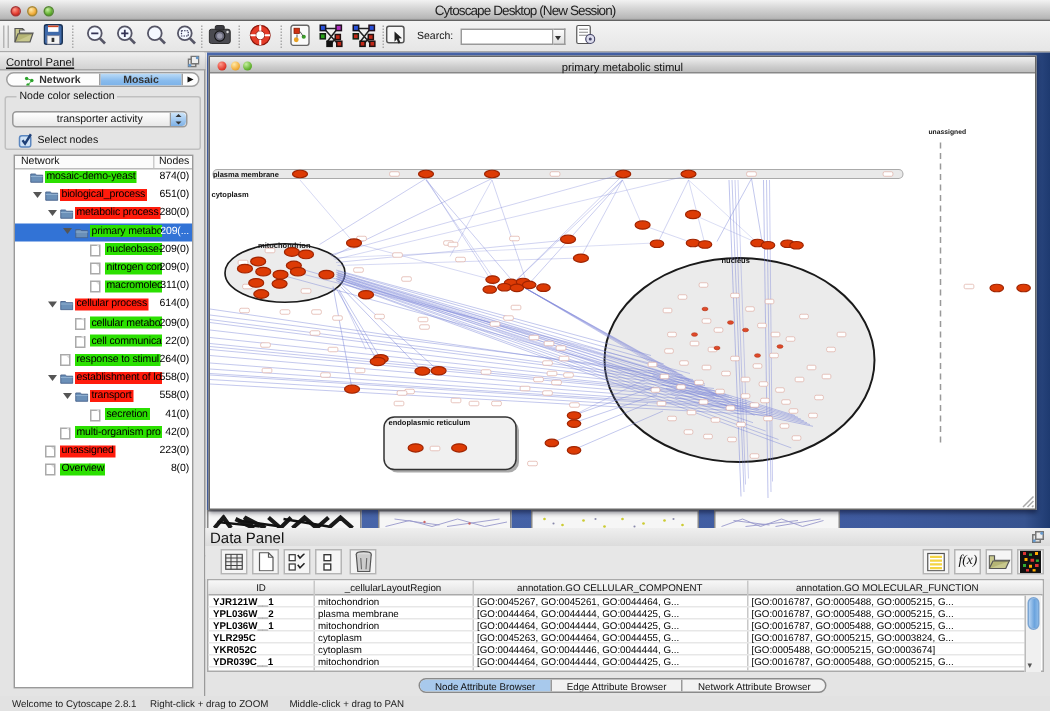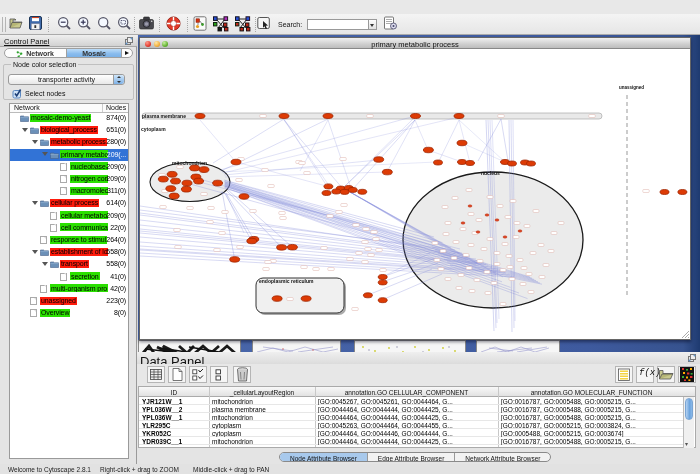--- a/index.html
+++ b/index.html
@@ -81,21 +81,21 @@
 #iwtitle .t { position:absolute; width:100%; text-align:center; top:2px; font-size:7.5px; color:#111; }
 .tls { position:absolute; top:2.5px; width:6px; height:6px; border-radius:50%; }
 #iwtl1 { left:5px;  background:radial-gradient(circle at 35% 30%, #ff9a8a, #e33e32 60%, #b01e12);}
 #iwtl2 { left:14px; background:radial-gradient(circle at 35% 30%, #ffe9a8, #f3b03f 60%, #c88a1e);}
 #iwtl3 { left:22px; background:radial-gradient(circle at 35% 30%, #c6f0a0, #67b434 60%, #3f8c1a);}
 
 
 #dpanel { left:137px; top:352px; width:563px; height:112px; background:#e4e4e4; }
 #dphead { position:absolute; left:0; top:0; width:100%; height:12px;
   background:linear-gradient(#efefef,#d2d2d2); border-bottom:1px solid #a8a8a8;
-  font-size:13px; color:#111; padding:2px 0 16px 3px; }
+  font-size:10px; color:#111; padding:2px 0 16px 3px; }
 #dptools { position:absolute; left:0; top:12px; width:100%; height:22px; background:#e7e7e7; }
 .dbtn { position:absolute; top:2px; width:18px; height:17px; background:#f5f5f5;
   border:1px solid #b5b5b5; }
 #dtable { position:absolute; left:1px; top:34px; width:558px; height:62px; background:#fff;
   border:1px solid #aaa; font-size:6.5px; }
 #dthead { position:absolute; left:0; top:0; width:100%; height:10px;
   background:linear-gradient(#f8f8f8,#e2e2e2); border-bottom:1px solid #aaa; }
 #dthead div { position:absolute; top:2px; text-align:center; font-size:6.5px; color:#111; }
 .dcol { position:absolute; top:0; height:100%; border-left:1px solid #c8c8c8; }
 .drow { position:absolute; left:0; width:546px; height:8px; border-bottom:0.5px solid #e7e7e7; }
@@ -111,20 +111,26 @@
 #dtabs .mid { border-left:1px solid #999; border-right:1px solid #999; }
 
 
 #status { left:0; top:464px; width:700px; height:10px; background:#e2e2e2;
   font-size:6.5px; color:#222; }
 #status span { position:absolute; top:2px; }
 </style>
 </head>
 <body>
 <div id="root">
+  <div id="titlebar" class="abs">
+    <div class="tl" id="tl1"></div>
+      <div class="tl" id="tl2"></div>
+      <div class="tl" id="tl3"></div>
+    <div class="t">Cytoscape Desktop (New Session)</div>
+  </div>
 
   <div id="toolbar" class="abs">
     <div class="tbgrip"></div>
     <span id="tbicons"><svg class="ticon" style="left:9px" width="14" height="14" viewBox="0 0 14 14">
           <path d="M1 4 L1 12 L11 12 L13 6 L4 6 L4 4 L7 4 L6 3 L1 3 Z" fill="#c9c98e" stroke="#555" stroke-width="0.8"></path>
           <path d="M1 12 L3 6.5 L13 6.5" fill="#b5b575" stroke="#555" stroke-width="0.8"></path>
         </svg><svg class="ticon" style="left:29px" width="13" height="14" viewBox="0 0 13 14">
           <rect x="0.5" y="0.5" width="12" height="13" rx="1.5" fill="#3f6aaa" stroke="#1c3456"></rect>
           <rect x="3" y="1" width="7" height="4.2" fill="#fff"></rect>
           <rect x="3" y="1" width="7" height="1.1" fill="#cc4422"></rect>
@@ -367,21 +373,21 @@
           </g>
         </svg></div>
     <div class="bgwin" style="left:338px;width:84px;"><svg width="84" height="11" viewBox="0 0 84 11">
           <path d="M4 8 L18 3 L30 8 L44 3 L58 8 L72 4 M12 4 L36 7 M40 8 L70 3 M20 8 L55 4" stroke="#99c" stroke-width="0.6" fill="none"></path>
         </svg></div>
     <div id="iwin">
       <div id="iwtitle">
         <div class="tls" id="iwtl1"></div>
           <div class="tls" id="iwtl2"></div>
           <div class="tls" id="iwtl3"></div>
-        <div class="t">primary metabolic process</div>
+        <div class="t">primary metabolic stimul</div>
       </div>
       <svg id="net" width="550" height="291" viewBox="0 0 550 291" style="position:absolute;left:0;top:11px;">
           <rect x="2" y="64" width="460" height="6" rx="3" fill="#e9e9e9" stroke="#aaa" stroke-width="0.7"></rect>
           <ellipse cx="50" cy="133" rx="40" ry="19.5" fill="#ececec" stroke="#1a1a1a" stroke-width="1.1"></ellipse>
           <ellipse cx="353" cy="191" rx="90" ry="68" fill="#ebebeb" stroke="#1a1a1a" stroke-width="1.3"></ellipse>
           <rect x="118" y="231" width="88" height="35" rx="7" fill="#555" opacity="0.5"></rect>
           <rect x="116" y="229" width="88" height="35" rx="7" fill="#f0f0f0" stroke="#333" stroke-width="1"></rect>
           <line x1="81" y1="122" x2="188" y2="70" stroke="#7b84d8" stroke-opacity="0.45" stroke-width="0.6"></line>
           <line x1="80" y1="121" x2="275" y2="67" stroke="#7b84d8" stroke-opacity="0.4" stroke-width="0.6"></line>
           <line x1="83" y1="124" x2="319" y2="68" stroke="#7b84d8" stroke-opacity="0.35" stroke-width="0.6"></line>
@@ -704,21 +710,21 @@
         <span class="dbtn" style="left:499px"></span>
         <span class="dbtn" style="left:520px"></span>
         <span class="dbtn" style="left:541px"></span>
         <svg style="position:absolute;left:481px;top:4px" width="12" height="13" viewBox="0 0 12 13">
           <rect x="0.5" y="1" width="11" height="11.5" fill="#fff" stroke="#555" stroke-width="0.8"></rect>
           <rect x="2" y="2.5" width="8" height="1.5" fill="#f4d442"></rect>
           <rect x="2" y="5" width="8" height="1.5" fill="#f4d442"></rect>
           <rect x="2" y="7.5" width="8" height="1.5" fill="#f4d442"></rect>
           <rect x="2" y="10" width="8" height="1.5" fill="#f4d442"></rect>
         </svg>
-        <span style="position:absolute;left:502px;top:4px;font-size:9px;font-style:italic;color:#111;font-family:Liberation Mono, monospace">f(x)</span>
+        <span style="position:absolute;left:502px;top:4px;font-size:9px;font-style:italic;color:#111;font-family:Liberation Serif, serif">f(x)</span>
         <svg style="position:absolute;left:522px;top:5px" width="15" height="11" viewBox="0 0 15 11">
           <path d="M0.5 1.5 L0.5 10 L11.5 10 L14 4.5 L4 4.5 L4 1.5 Z" fill="#c9c98e" stroke="#555" stroke-width="0.8"></path>
           <path d="M0.5 10 L3 5 L14 5" fill="#b5b575" stroke="#555" stroke-width="0.8"></path>
         </svg>
         <svg style="position:absolute;left:543px;top:3px" width="14" height="15" viewBox="0 0 14 15">
           <rect x="0" y="0" width="14" height="15" fill="#111"></rect>
           <rect x="2" y="1" width="2" height="2" fill="#d33"></rect>
           <rect x="6" y="2" width="2" height="1.6" fill="#3a3"></rect>
           <rect x="10" y="1" width="2" height="2" fill="#fa0"></rect>
           <rect x="3" y="5" width="2" height="2" fill="#fa0"></rect>

